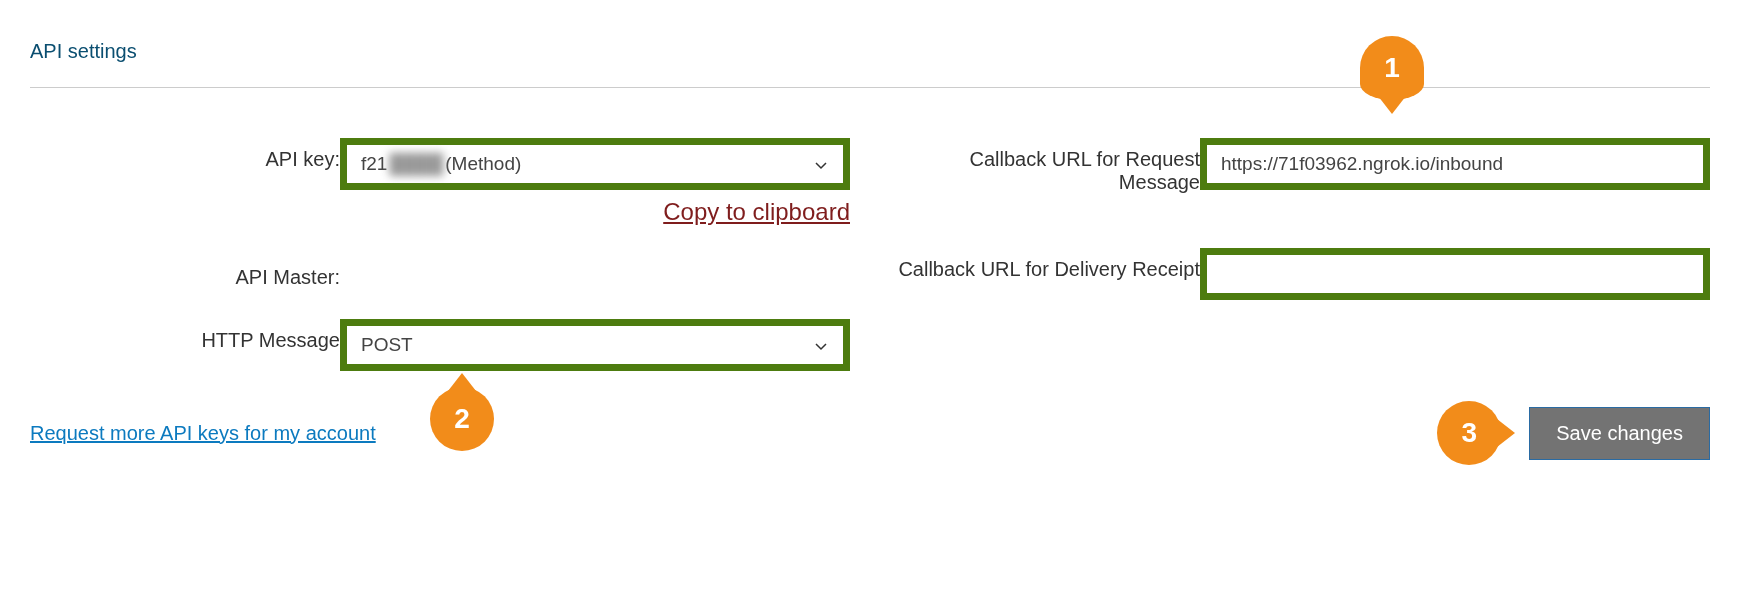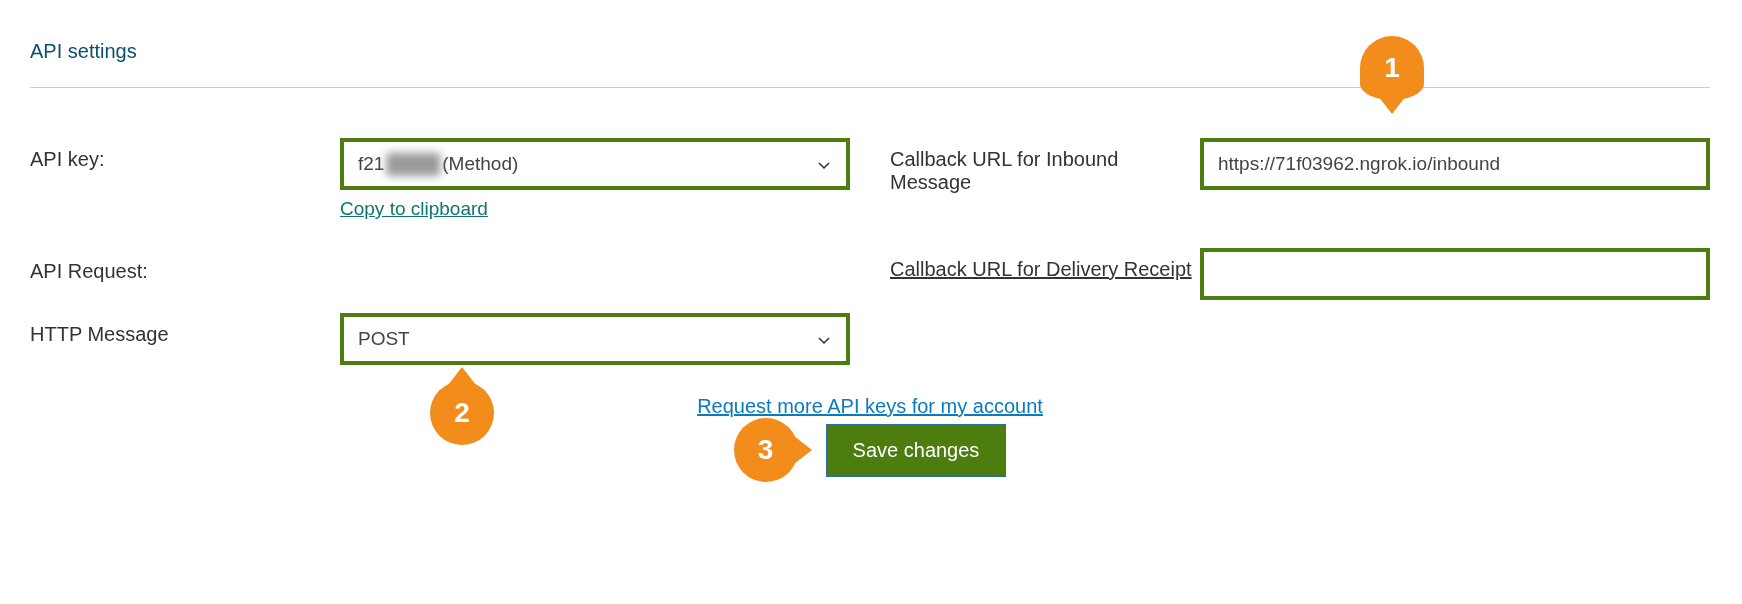--- a/index.html
+++ b/index.html
@@ -25,73 +25,73 @@
     display: grid;
     grid-template-columns: 1fr 1fr;
     column-gap: 40px;
   }
   .col { display: flex; flex-direction: column; }
   .row {
     display: grid;
     grid-template-columns: 310px 1fr;
     align-items: start;
     margin-bottom: 30px;
+    text-align: right;
   }
   .row label {
     padding-top: 10px;
     color: #333;
     font-size: 20px;
   }
   .select-box, .input-box {
     position: relative;
     width: 100%;
     height: 52px;
-    border: 4px solid #4d7c0f;
+    border: 7px solid #4d7c0f;
     display: flex;
     align-items: center;
     padding: 0 14px;
     background: #fff;
     font-size: 19px;
     color: #444;
   }
   .select-box .caret {
     position: absolute;
     right: 16px;
     top: 50%;
     transform: translateY(-50%);
   }
   .copy-link {
-    color: #0f766e;
+    color: #7f1d1d;
     text-decoration: underline;
     margin-top: 8px;
-    font-size: 19px;
+    font-size: 24px;
     cursor: pointer;
     display: inline-block;
   }
   .blur {
     display: inline-block;
     filter: blur(4px);
     color: #999;
     margin: 0 2px;
   }
   .footer {
     margin-top: 20px;
     display: flex;
     justify-content: space-between;
     align-items: center;
-    flex-direction: column;
   }
   .request-link {
     color: #0c7abf;
     text-decoration: underline;
     font-size: 20px;
     cursor: pointer;
   }
   .save-btn {
-    background: #4d7c0f;
+    background: #737373;
     color: #fff;
     border: 1px solid #2a6ba3;
     padding: 14px 26px;
     font-size: 20px;
     cursor: pointer;
   }
   .annotation {
     position: absolute;
     width: 64px;
     height: 64px;
@@ -166,21 +166,21 @@
               <svg width="12" height="8" viewBox="0 0 12 8">
                   <path d="M1 1 L6 6 L11 1" stroke="#333" stroke-width="1.5" fill="none"></path>
                 </svg>
             </span>
           </div>
           <a class="copy-link">Copy to clipboard</a>
         </div>
       </div>
 
       <div class="row">
-        <label>API Request:</label>
+        <label>API Master:</label>
       </div>
 
       <div class="row rel-wrap" style="margin-bottom:10px;">
         <label>HTTP Message</label>
         <div class="select-box">
           <span>POST</span>
           <span class="caret">
             <svg width="12" height="8" viewBox="0 0 12 8">
                 <path d="M1 1 L6 6 L11 1" stroke="#333" stroke-width="1.5" fill="none"></path>
               </svg>
@@ -189,27 +189,27 @@
         <div class="annotation annotation-2" style="left:400px; top:68px;">2</div>
       </div>
 
     </div>
 
     <div class="col rel-wrap">
 
       <div class="annotation annotation-1" style="left:470px; top:-102px;">1</div>
 
       <div class="row">
-        <label>Callback URL for Inbound Message</label>
+        <label>Callback URL for Request Message</label>
         <div class="input-box">
           <span>https://71f03962.ngrok.io/inbound</span>
         </div>
       </div>
 
-      <div class="row" style="margin-top:24px;text-decoration:underline;">
+      <div class="row" style="margin-top:24px;">
         <label>Callback URL for Delivery Receipt</label>
         <div class="input-box">
           <span></span>
         </div>
       </div>
 
     </div>
   </div>
 
   <div class="footer rel-wrap">

